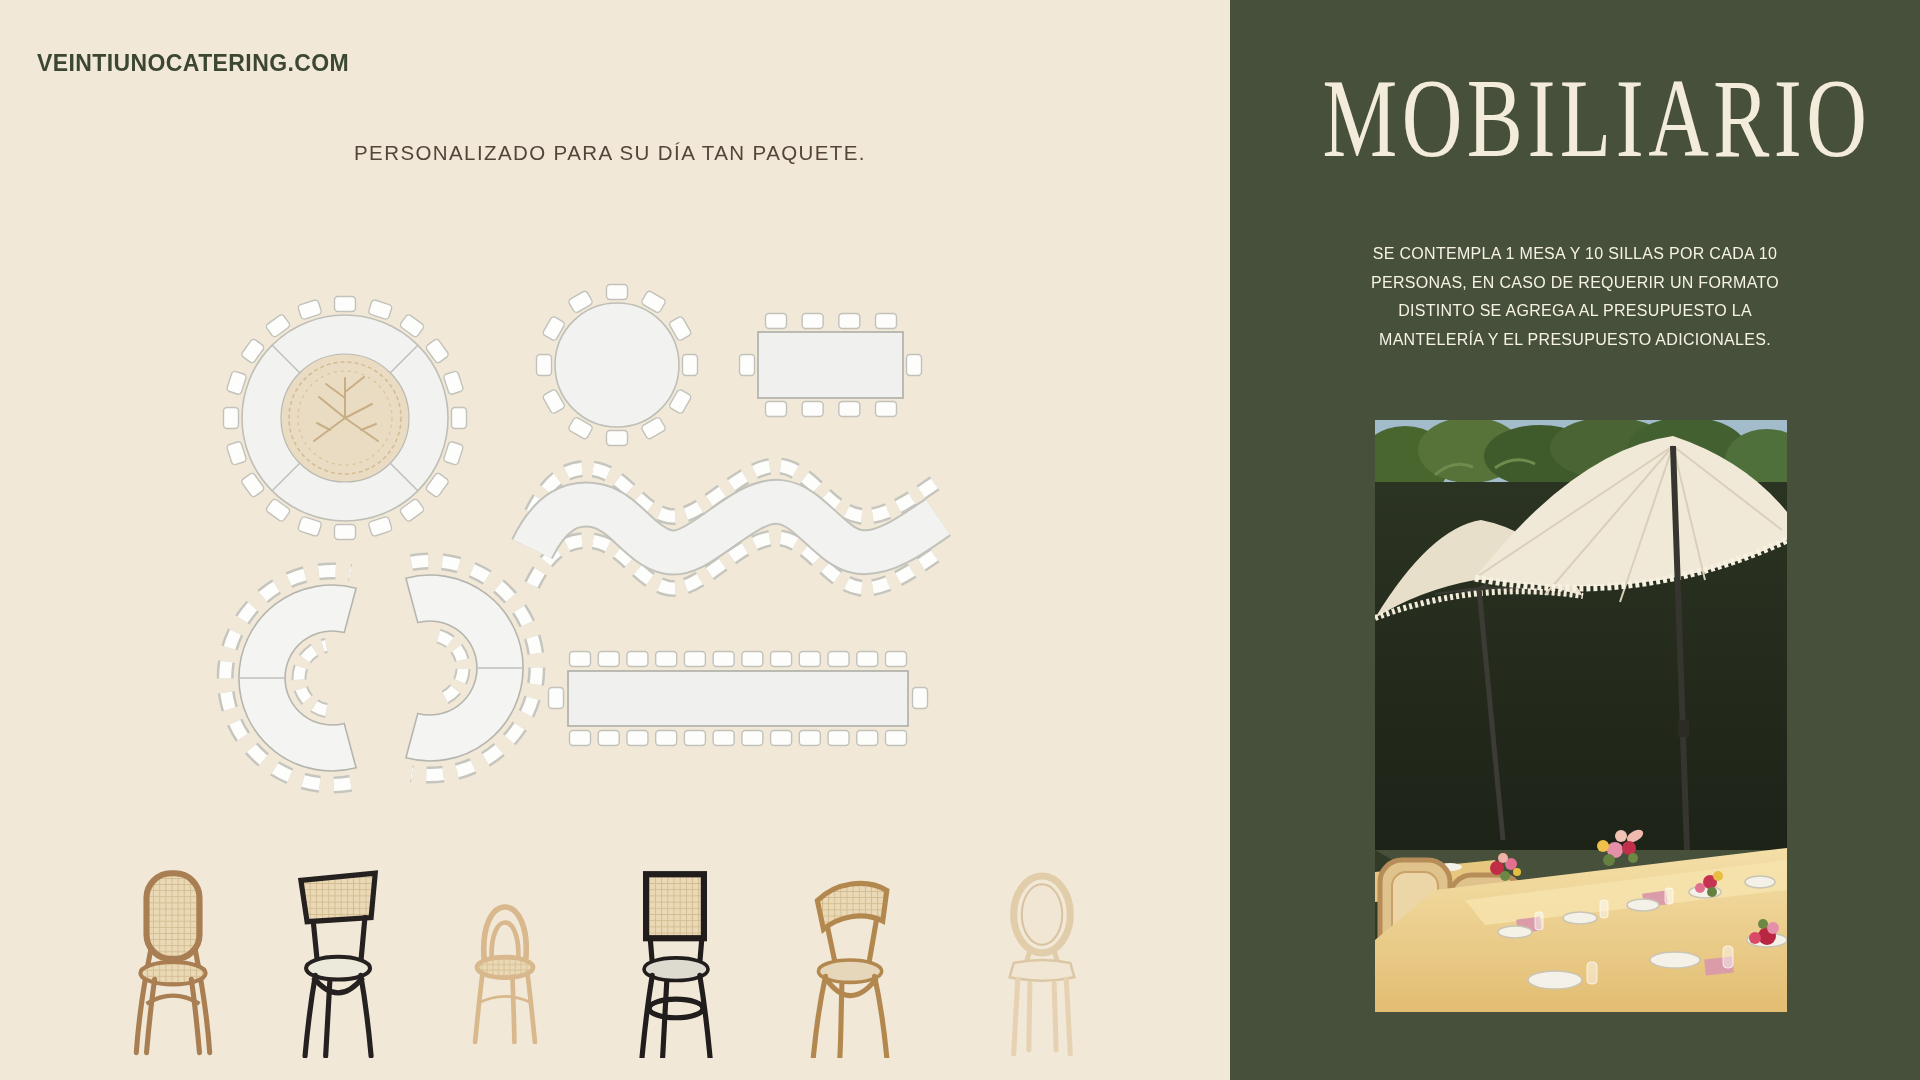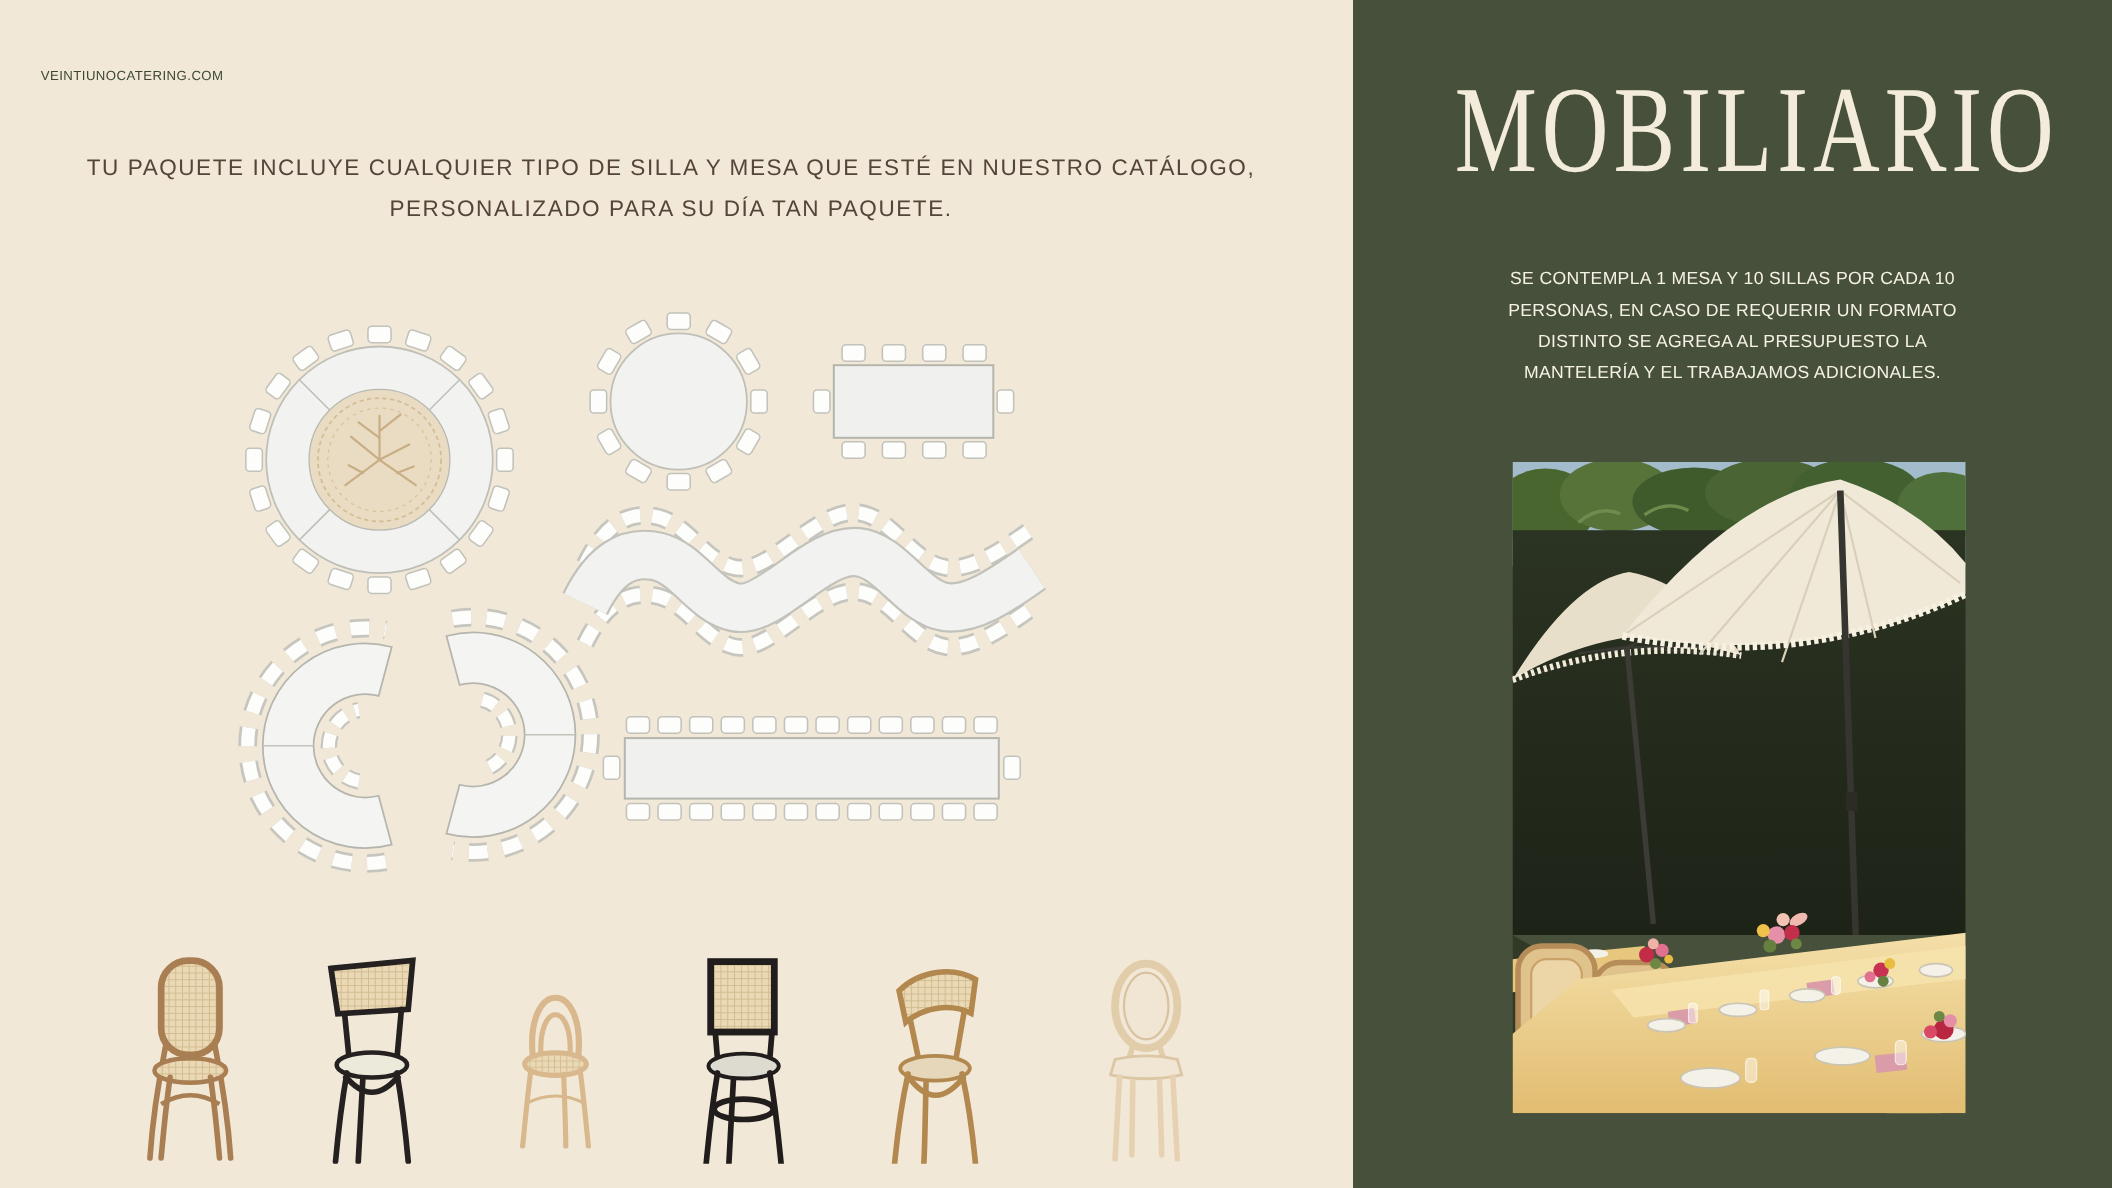--- a/index.html
+++ b/index.html
@@ -1,37 +1,36 @@
 <!DOCTYPE html>
 <html style="--left-bg: #f1e8d7; --right-bg: #46503a; --ink: #55443a; --brand-green: #3c4733; --cream: #f3ecdb; --body-on-green: #f6f2e6;"><head>
 <meta charset="utf-8">
 <style>
   html,body{margin:0;padding:0;background:#ddd;}
   .page{position:relative;width:1920px;height:1080px;overflow:hidden;font-family:"Liberation Sans",sans-serif;}
   .left-panel{position:absolute;left:0;top:0;width:1230px;height:1080px;background:var(--left-bg,#f1e8d7);}
   .right-panel{position:absolute;left:1230px;top:0;width:690px;height:1080px;background:var(--right-bg,#46503a);padding-left:44px;}
-  .brand{position:absolute;left:37px;top:62px;font-size:12px;font-weight:400;letter-spacing:.4px;color:var(--brand-green,#3c4733);}
+  .brand{position:absolute;left:37px;top:50px;font-size:23px;font-weight:700;letter-spacing:.4px;color:var(--brand-green,#3c4733);}
   .intro{position:absolute;left:30px;top:134px;width:1160px;text-align:center;font-size:20.5px;line-height:37px;letter-spacing:1.4px;color:var(--ink,#55443a);}
   .diagrams{position:absolute;left:0;top:0;width:1230px;height:1080px;}
   .chair-svg{position:absolute;}
   .panel-title{position:absolute;top:60px;left:0;width:100%;margin:0;text-align:center;font-family:"Liberation Serif",serif;font-weight:400;font-size:112px;line-height:1.05;letter-spacing:6px;color:var(--cream,#f3ecdb);transform:scaleX(.75);transform-origin:50% 0;}
   .panel-body{position:absolute;left:25px;top:240px;width:640px;text-align:center;font-size:16px;line-height:28.5px;letter-spacing:.3px;color:var(--body-on-green,#f6f2e6);}
   .photo{position:absolute;left:145px;top:420px;width:412px;height:592px;}
 </style>
 </head>
 <body>
 
 <div class="page">
 
   <section class="left-panel">
 
     <div class="brand">VEINTIUNOCATERING.COM</div>
 
     <div class="intro">
-      <div>TU PAQUETE INCLUYE CUALQUIER TIPO DE SILLA Y MESA QUE ESTÉ EN NUESTRO CATÁLOGO,</div>
       <div>PERSONALIZADO PARA SU DÍA TAN PAQUETE.</div>
     </div>
 
     <svg class="diagrams" viewBox="0 0 1230 1080" xmlns="http://www.w3.org/2000/svg">
       <defs>
         <pattern id="cane" width="6" height="6" patternUnits="userSpaceOnUse">
           <rect width="6" height="6" fill="#ead9b4"></rect>
           <path d="M0 3 H6 M3 0 V6" stroke="#d2bc92" stroke-width="0.9"></path>
         </pattern>
       </defs>
@@ -229,21 +228,21 @@
     </svg>
   </section>
 
   <section class="right-panel">
     <h1 class="panel-title">MOBILIARIO</h1>
 
     <div class="panel-body">
       <div>SE CONTEMPLA 1 MESA Y 10 SILLAS POR CADA 10</div>
       <div>PERSONAS, EN CASO DE REQUERIR UN FORMATO</div>
       <div>DISTINTO SE AGREGA AL PRESUPUESTO LA</div>
-      <div>MANTELERÍA Y EL TRABAJAMOS ADICIONALES.</div>
+      <div>MANTELERÍA Y EL PRESUPUESTO ADICIONALES.</div>
     </div>
 
     <svg class="photo" viewBox="0 0 412 592" xmlns="http://www.w3.org/2000/svg">
       <defs>
         <linearGradient id="clothG" x1="0" y1="0" x2="0" y2="1">
           <stop offset="0" stop-color="#f4dfa8"></stop>
             <stop offset="1" stop-color="#e2bd72"></stop>
         </linearGradient>
         <linearGradient id="hedgeG" x1="0" y1="0" x2="0" y2="1">
           <stop offset="0" stop-color="#2b3322"></stop>

